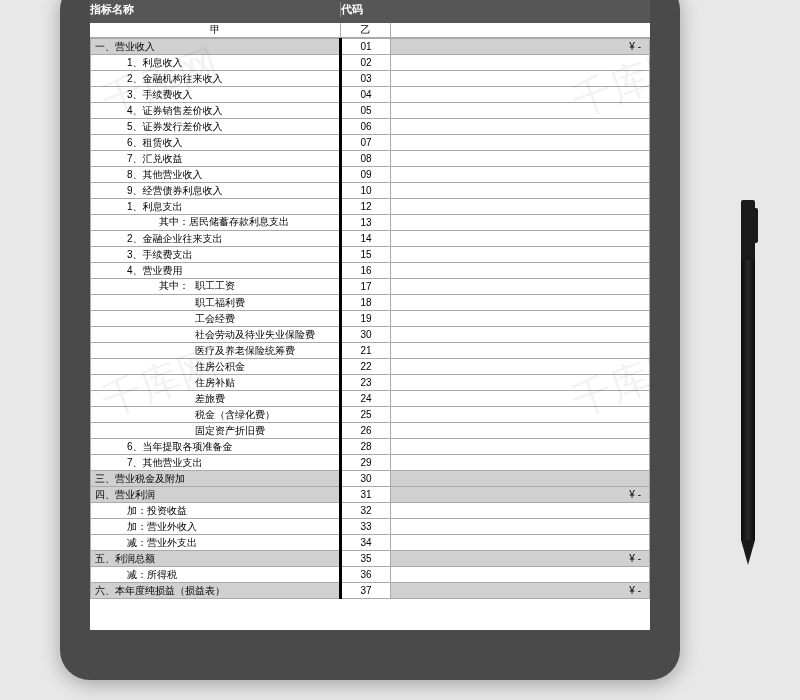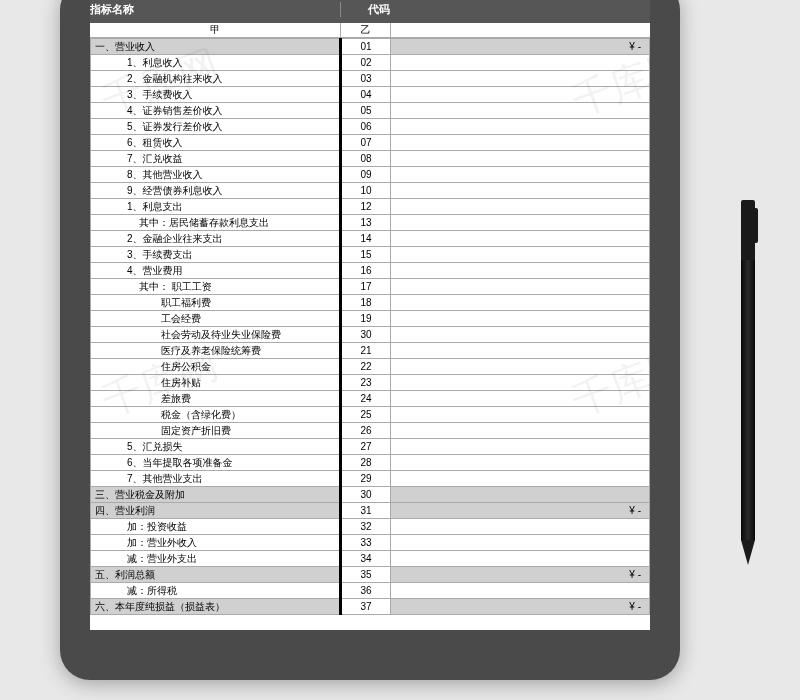--- a/index.html
+++ b/index.html
@@ -32,21 +32,21 @@
   .header-row {
     background: #565656;
     color: #fff;
     display: flex;
     font-size: 11px;
     font-weight: bold;
     height: 28px;
     align-items: center;
   }
   .header-row .col-name { flex: 0 0 250px; }
-  .header-row .col-code { flex: 0 0 50px; text-align: right; border-left: 1px solid #888; }
+  .header-row .col-code { flex: 0 0 50px; text-align: left; border-left: 1px solid #888; }
   .header-row .col-val { flex: 1; }
   .sub-header {
     background: #fff;
     display: flex;
     font-size: 10px;
     border-bottom: 1px solid #aaa;
   }
   .sub-header .col-name { flex: 0 0 250px; text-align: center; }
   .sub-header .col-code { flex: 0 0 50px; text-align: center; border-left: 1px solid #aaa; }
   .sub-header .col-val { flex: 1; border-left: 1px solid #aaa; }
@@ -105,22 +105,22 @@
     background: linear-gradient(90deg, #0a0a0a, #2a2a2a, #0a0a0a);
   }
   .pen-tip {
     width: 0;
     height: 0;
     border-left: 7px solid transparent;
     border-right: 7px solid transparent;
     border-top: 25px solid #1a1a1a;
   }
   .indent-1 { padding-left: 36px; }
-  .indent-2 { padding-left: 48px; }
-  .indent-3 { padding-left: 70px; margin-left: 24px; }
+  .indent-2 { padding-left: 68px; font-family: Liberation Mono, monospace; }
+  .indent-3 { padding-left: 104px; margin-left: 24px; }
 </style>
 </head>
 <body>
 
 <div class="tablet">
   <div class="screen">
 
     <div class="header-row">
       <div class="col-name">指标名称</div>
       <div class="col-code">代码</div>
@@ -253,25 +253,20 @@
             <td class="name indent-3">税金（含绿化费）</td>
             <td class="code">25</td>
             <td class="val"></td>
           </tr>
           <tr>
             <td class="name indent-3">固定资产折旧费</td>
             <td class="code">26</td>
             <td class="val"></td>
           </tr>
           <tr>
-            <td class="name indent-1">5、汇兑损失</td>
-            <td class="code">27</td>
-            <td class="val"></td>
-          </tr>
-          <tr>
             <td class="name indent-1">6、当年提取各项准备金</td>
             <td class="code">28</td>
             <td class="val"></td>
           </tr>
           <tr>
             <td class="name indent-1">7、其他营业支出</td>
             <td class="code">29</td>
             <td class="val"></td>
           </tr>
           <tr class="section">

